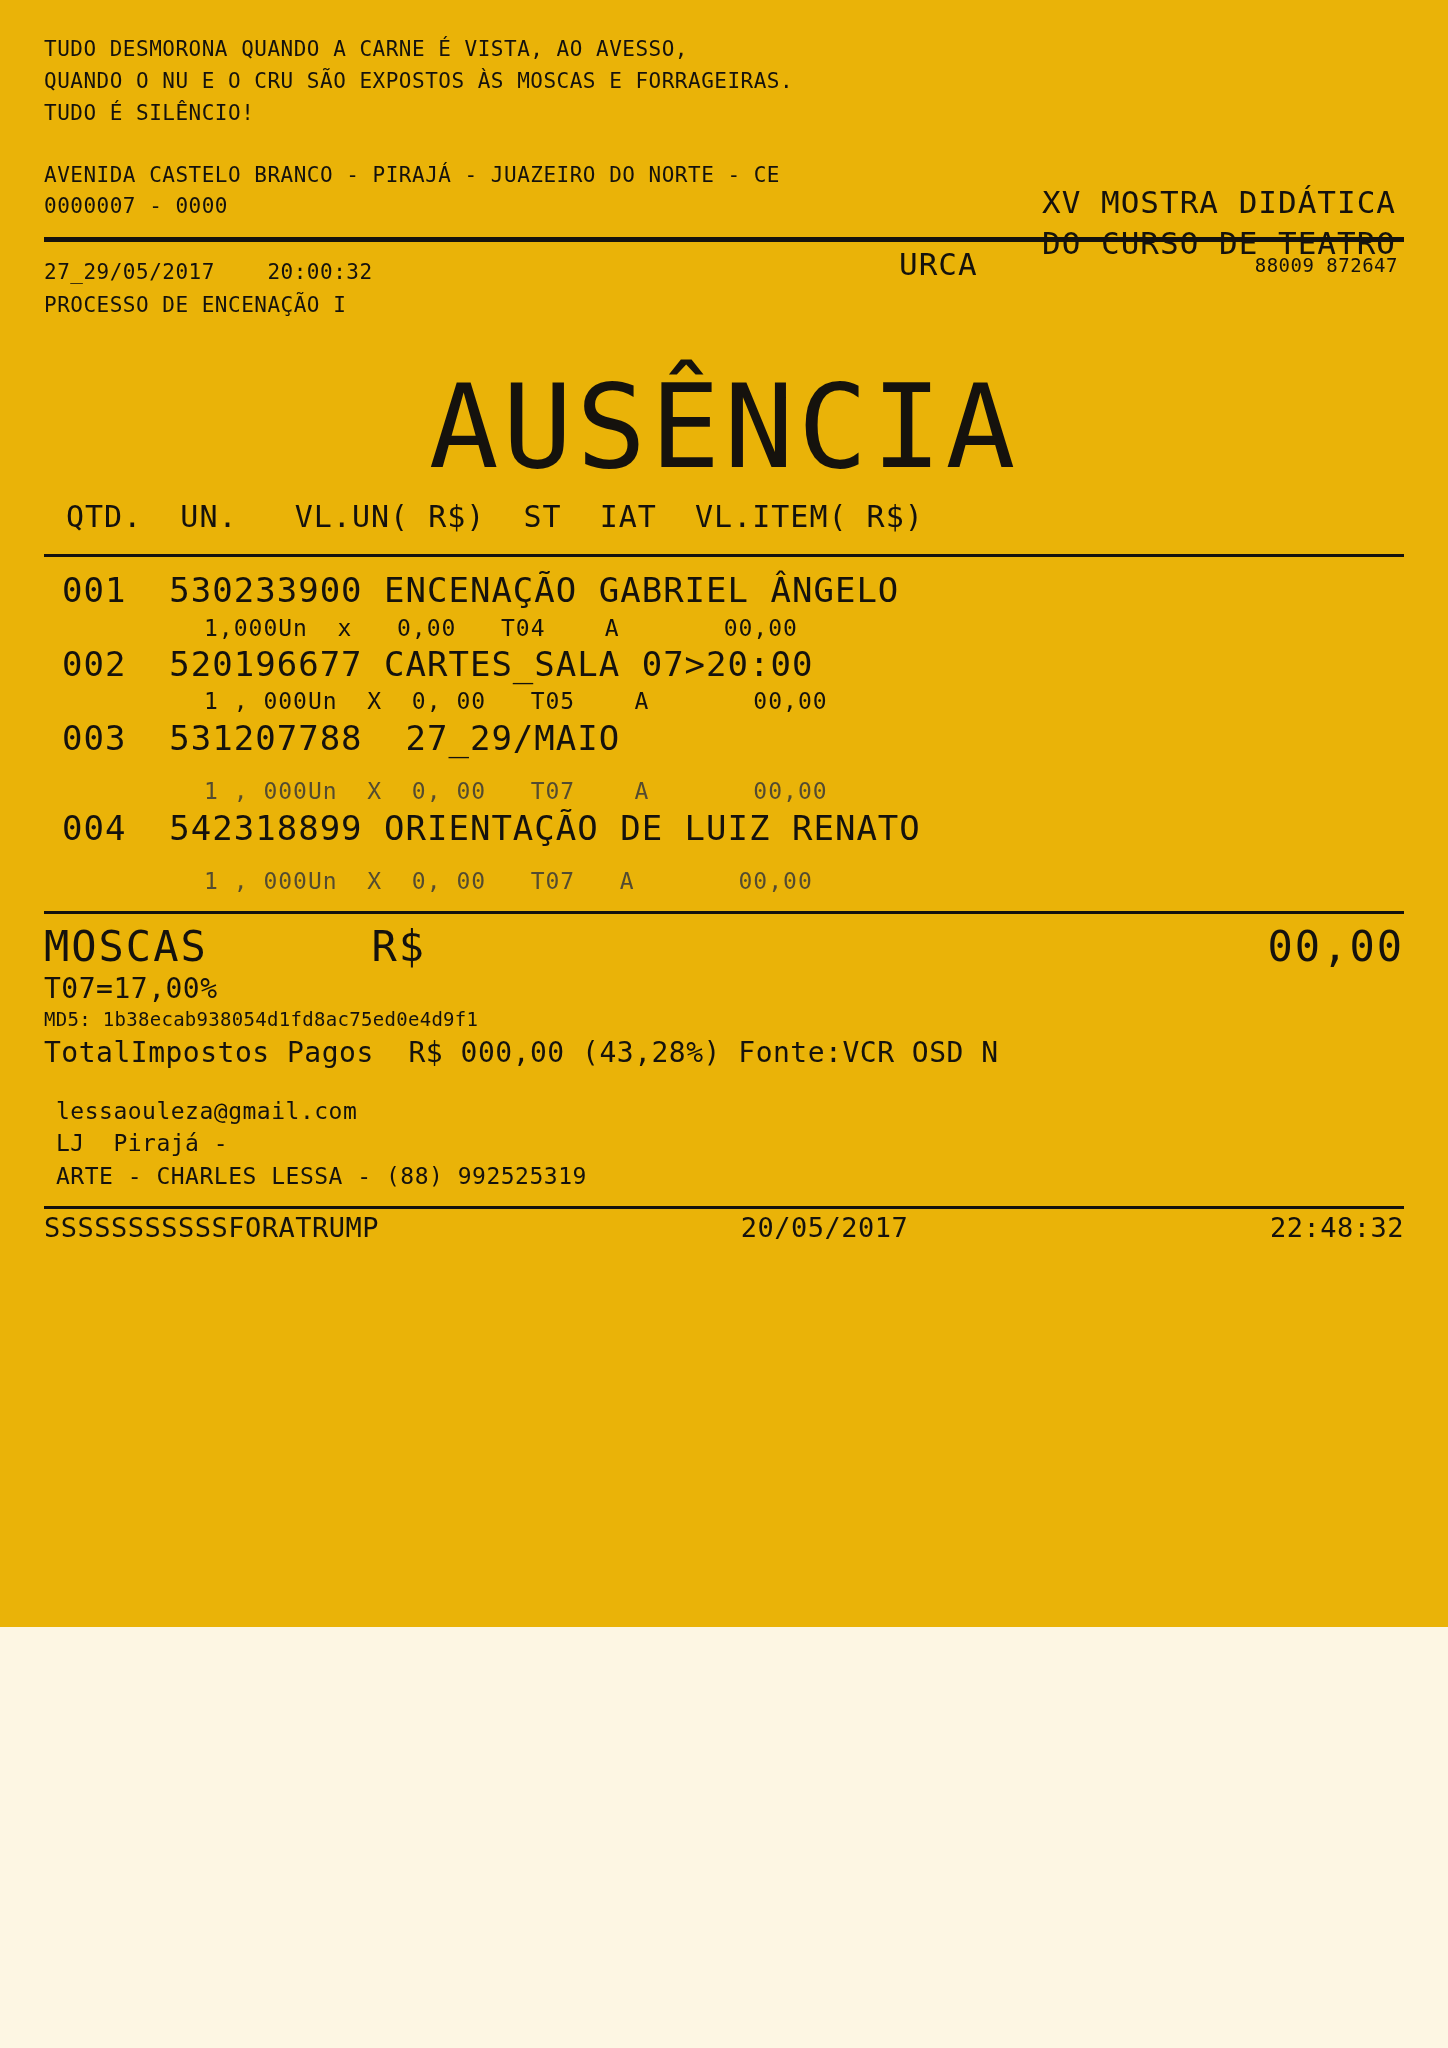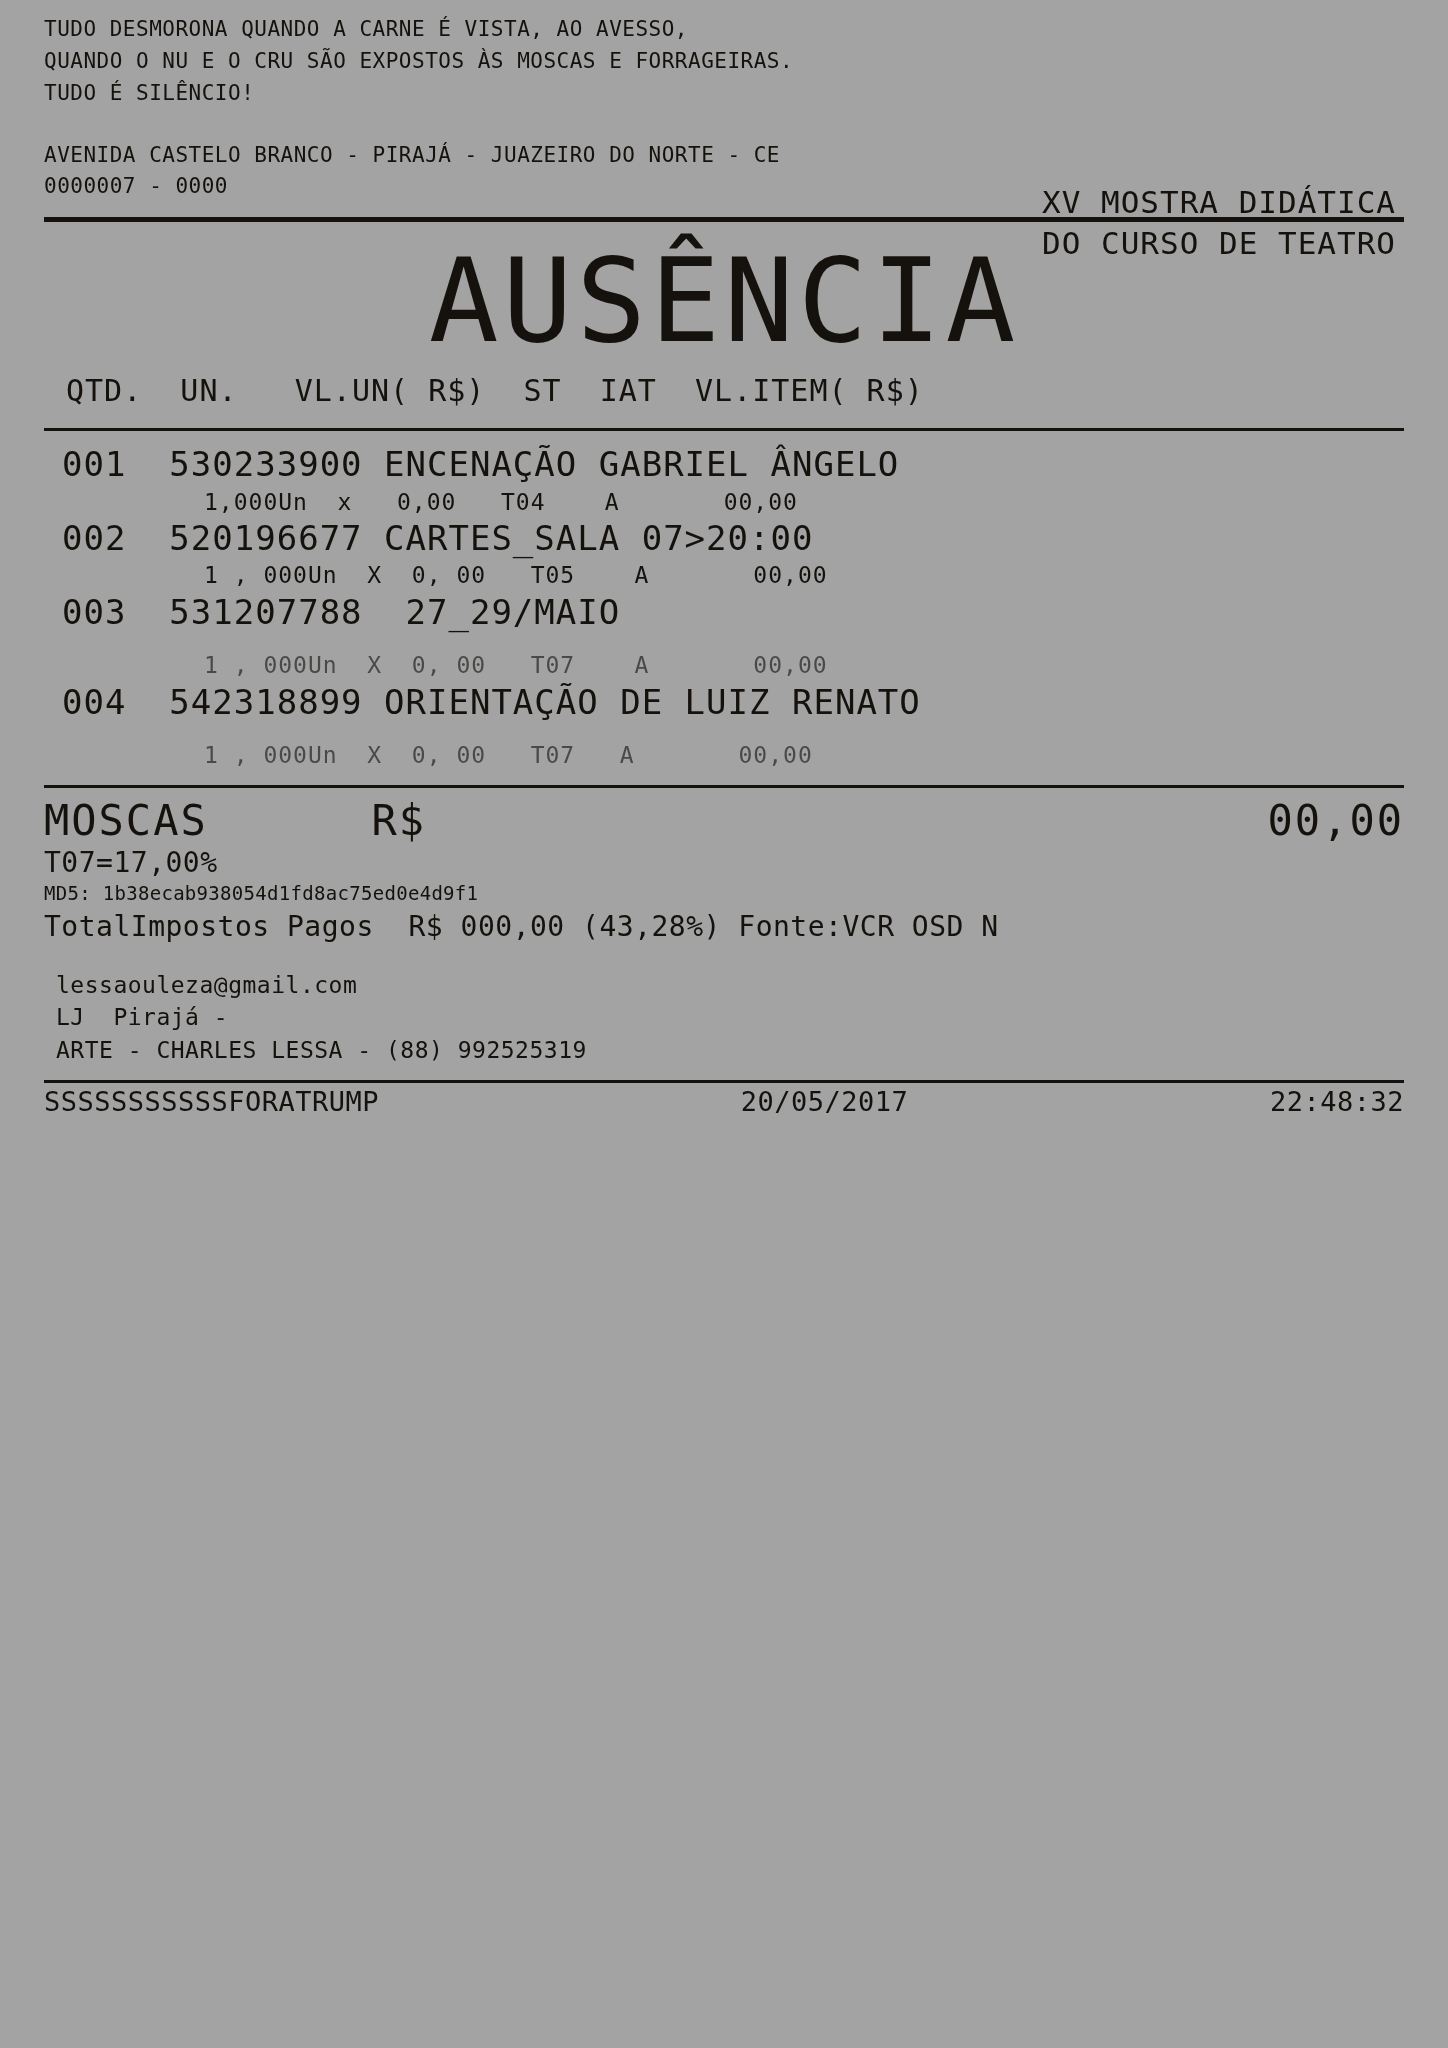--- a/index.html
+++ b/index.html
@@ -12,24 +12,24 @@
     height: 2048px;
     position: relative;
     font-family: "DejaVu Sans Mono", "Liberation Mono", monospace;
     color: #15120d;
     overflow: hidden;
   }
   .receipt {
     position: absolute;
     left: 0; top: 0;
     width: 1448px;
-    height: 2048px;
-    background: #a3a3a3;
+    height: 1627px;
+    background: #eab308;
     box-sizing: border-box;
-    padding: 14px 44px 0 44px;
+    padding: 34px 44px 0 44px;
   }
 
   
   .epigraph {
     font-size: 21px;
     line-height: 1.52;
     letter-spacing: 0.5px;
     white-space: pre;
   }
   .addr {
@@ -179,20 +179,26 @@
 TUDO É SILÊNCIO!</div>
 
   <div class="addr">AVENIDA CASTELO BRANCO - PIRAJÁ - JUAZEIRO DO NORTE - CE
 0000007 - 0000</div>
 
   <div class="mostra">XV MOSTRA DIDÁTICA
 DO CURSO DE TEATRO</div>
 
   <hr class="rule">
 
+  <div class="hdr-bar">
+    <div class="dt">27_29/05/2017    20:00:32
+PROCESSO DE ENCENAÇÃO I</div>
+    <div class="urca">URCA</div>
+    <div class="cnpj">88009 872647</div>
+  </div>
 
   <div class="title">AUSÊNCIA</div>
 
   <div class="colhead">QTD.  UN.   VL.UN( R$)  ST  IAT  VL.ITEM( R$)</div>
 
   <hr class="rule thin">
 
   <div class="items">
     <div>
       <div class="item-main it1">001  530233900 ENCENAÇÃO GABRIEL ÂNGELO</div>

